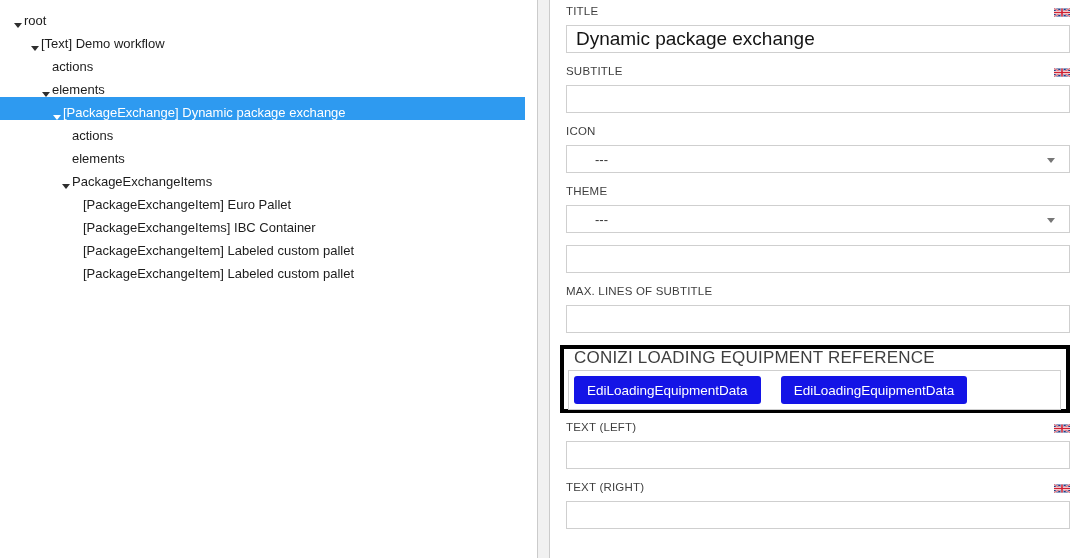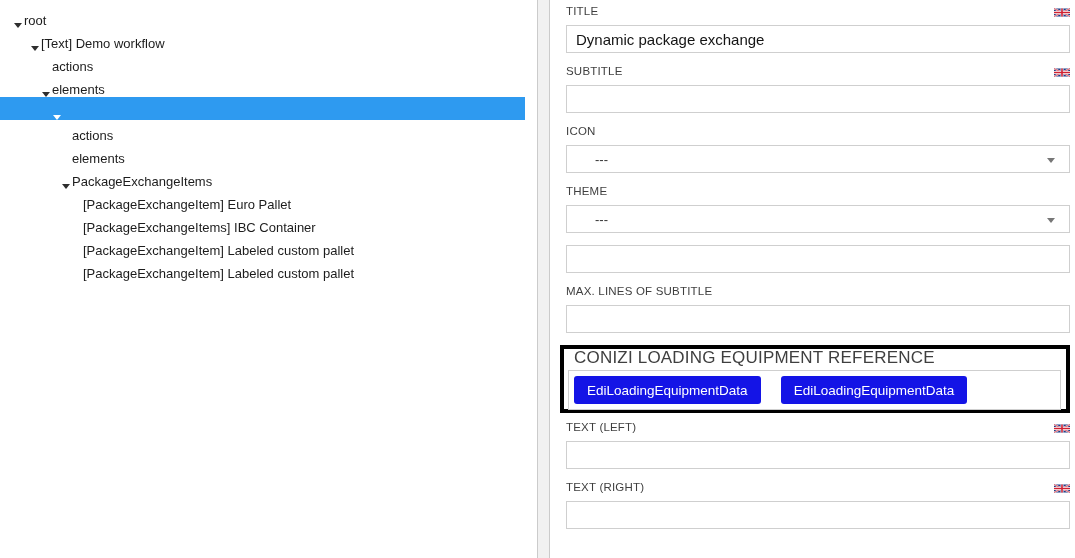--- a/index.html
+++ b/index.html
@@ -24,21 +24,21 @@
 
   
   .props { position: absolute; left: 550px; top: 0; width: 525px; height: 558px;
     padding: 5px 5px 0 16px; background: #fff; }
   .field { margin-bottom: 12px; }
   .label-row { display: flex; justify-content: space-between; align-items: flex-end;
     height: 13px; margin-bottom: 7px; }
   .field-label { font-size: 11.5px; color: #3f3f3f; letter-spacing: 0.2px; line-height: 13px; }
   .flag { width: 16px; height: 11px; display: block; flex: 0 0 auto; }
   .txt-input { display: block; width: 100%; height: 28px; border: 1px solid #cfcfcf;
-    background: #fff; padding: 0 9px; font-size: 15px; color: #141414;
+    background: #fff; padding: 0 9px; font-size: 19px; color: #141414;
     font-family: "Liberation Sans", sans-serif; outline: none; border-radius: 0; }
   .select { position: relative; width: 100%; height: 28px; border: 1px solid #cfcfcf;
     background: #fff; display: flex; align-items: center; padding-left: 28px;
     font-size: 13px; color: #333; cursor: default; }
   .select-arrow { position: absolute; right: 14px; top: 12px; width: 0; height: 0;
     border-left: 4px solid transparent; border-right: 4px solid transparent;
     border-top: 5px solid #777; }
 
   
   .conizi { border: 4px solid var(--hl, #000); margin-left: -6px; margin-bottom: 8px;
@@ -67,20 +67,21 @@
     </div>
     <div class="tree-row" style="padding-left:52px">
       <span>actions</span>
     </div>
     <div class="tree-row" style="padding-left:42px">
       <span class="tri"></span>
       <span>elements</span>
     </div>
     <div class="tree-row selected" style="padding-left:53px">
       <span class="tri"></span>
+      <span>[PackageExchange] Dynamic package exchange</span>
     </div>
     <div class="tree-row" style="padding-left:72px">
       <span>actions</span>
     </div>
     <div class="tree-row" style="padding-left:72px">
       <span>elements</span>
     </div>
     <div class="tree-row" style="padding-left:62px">
       <span class="tri"></span>
       <span>PackageExchangeItems</span>

